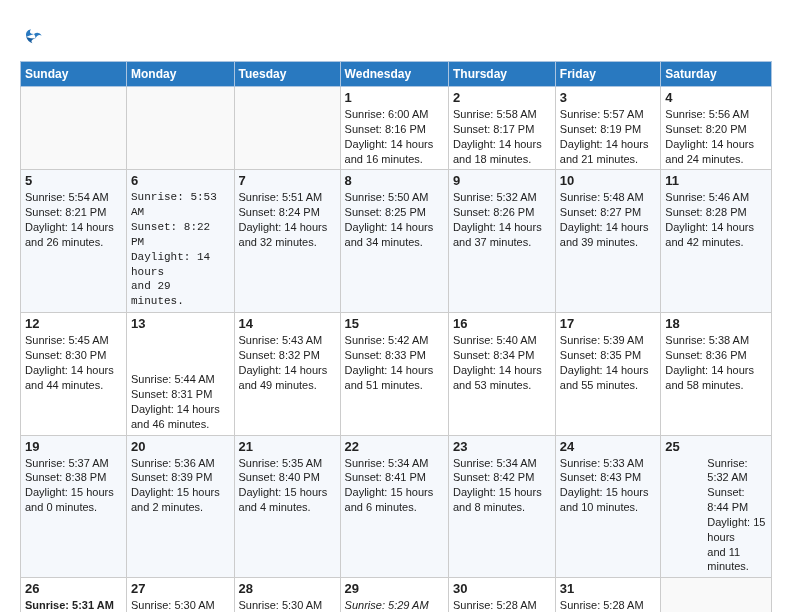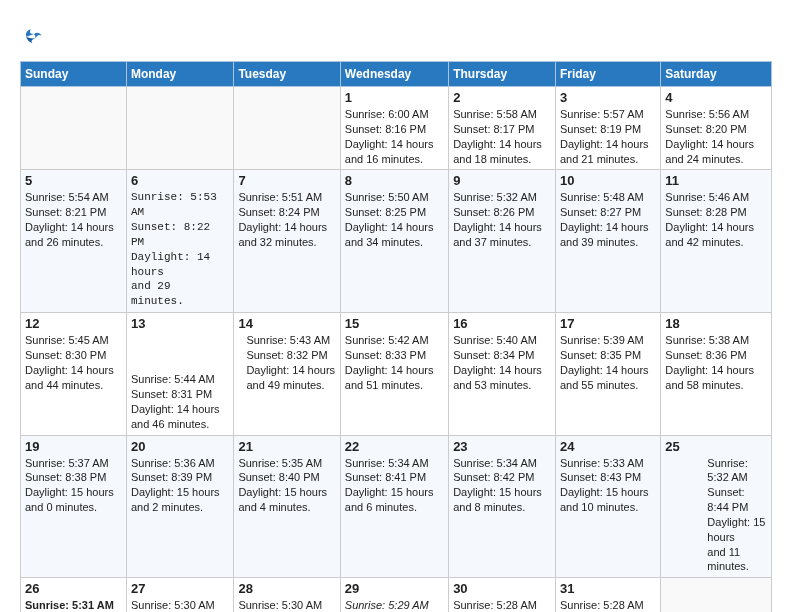--- a/index.html
+++ b/index.html
@@ -222,21 +222,21 @@
           </td>
           <td>
             <span class="day-num">13</span>
             <div class="cell-info" style="white-space: pre-line; margin-top: 41px;">Sunrise: 5:44 AM
 Sunset: 8:31 PM
 Daylight: 14 hours
 and 46 minutes.</div>
           </td>
           <td>
             <span class="day-num">14</span>
-            <div class="cell-info" style="white-space: pre-line; margin-left: 8px;">Sunrise: 5:43 AM
+            <div class="cell-info" style="white-space: pre-line;">Sunrise: 5:43 AM
 Sunset: 8:32 PM
 Daylight: 14 hours
 and 49 minutes.</div>
           </td>
           <td>
             <span class="day-num">15</span>
             <div class="cell-info" style="white-space: pre-line;">Sunrise: 5:42 AM
 Sunset: 8:33 PM
 Daylight: 14 hours
 and 51 minutes.</div>

